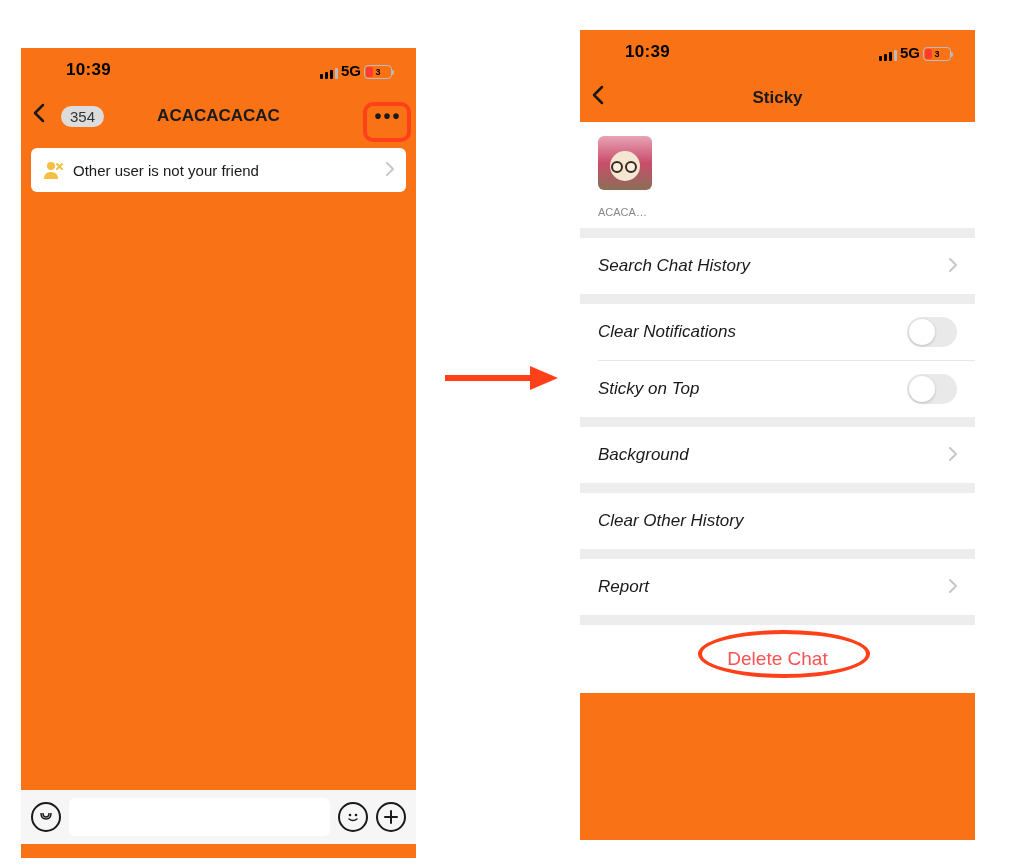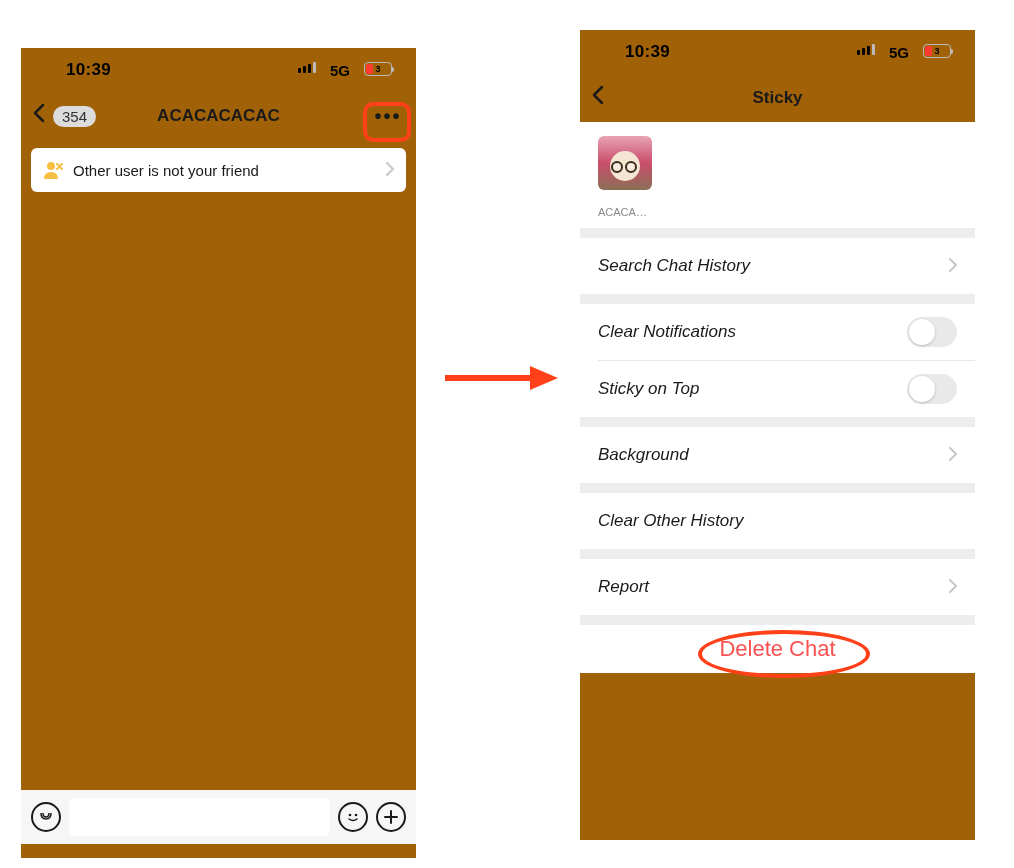--- a/index.html
+++ b/index.html
@@ -10,21 +10,21 @@
     }
     body {
       width: 1014px;
       height: 868px;
       background: #ffffff;
       position: relative;
     }
     .phone {
       position: absolute;
       width: 395px;
-      background: #a16207;
+      background: #f97316;
       overflow: hidden;
     }
     .phone-left {
       left: 21px;
       top: 48px;
       height: 810px;
     }
     .phone-right {
       left: 580px;
       top: 30px;
@@ -38,22 +38,22 @@
       padding: 0 24px 0 45px;
       font-weight: 600;
     }
     .status-time {
       font-size: 17px;
       font-weight: 700;
       letter-spacing: 0.3px;
     }
     .status-right {
       display: flex;
-      align-items: flex-start;
-      gap: 14px;
+      align-items: flex-end;
+      gap: 3px;
     }
     .signal-icon {
       display: flex;
       align-items: flex-end;
       gap: 2px;
     }
     .signal-bar {
       width: 3px;
       background: #000;
       border-radius: 1px;
@@ -103,21 +103,21 @@
     .nav-bar {
       height: 48px;
       display: flex;
       align-items: center;
       padding: 0 12px;
       position: relative;
     }
     .nav-back {
       display: flex;
       align-items: center;
-      gap: 8px;
+      gap: 16px;
     }
     .chevron-left {
       font-size: 22px;
       color: #1a1a1a;
     }
     .unread-badge {
       background: #dcdcdc;
       border-radius: 12px;
       padding: 2px 9px;
       font-size: 15px;
@@ -296,25 +296,25 @@
       left: 2px;
       top: 2px;
       width: 26px;
       height: 26px;
       background: #fff;
       border-radius: 50%;
       box-shadow: 0 1px 3px rgba(0,0,0,0.2);
     }
     .delete-item {
       background: #fff;
-      height: 48px;
+      height: 68px;
       display: flex;
       align-items: center;
       justify-content: center;
-      font-size: 22px;
+      font-size: 19px;
       color: #fa5151;
     }
     .highlight-ellipse {
       position: absolute;
       width: 172px;
       height: 48px;
       border: 4px solid #ff4019;
       border-radius: 50%;
       pointer-events: none;
     }

